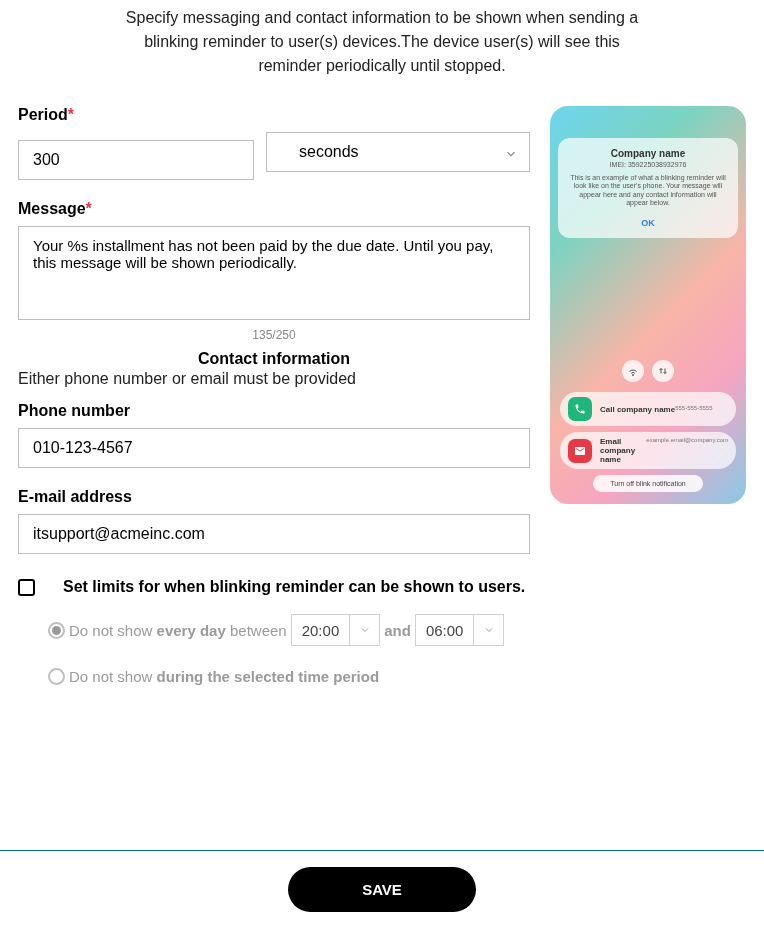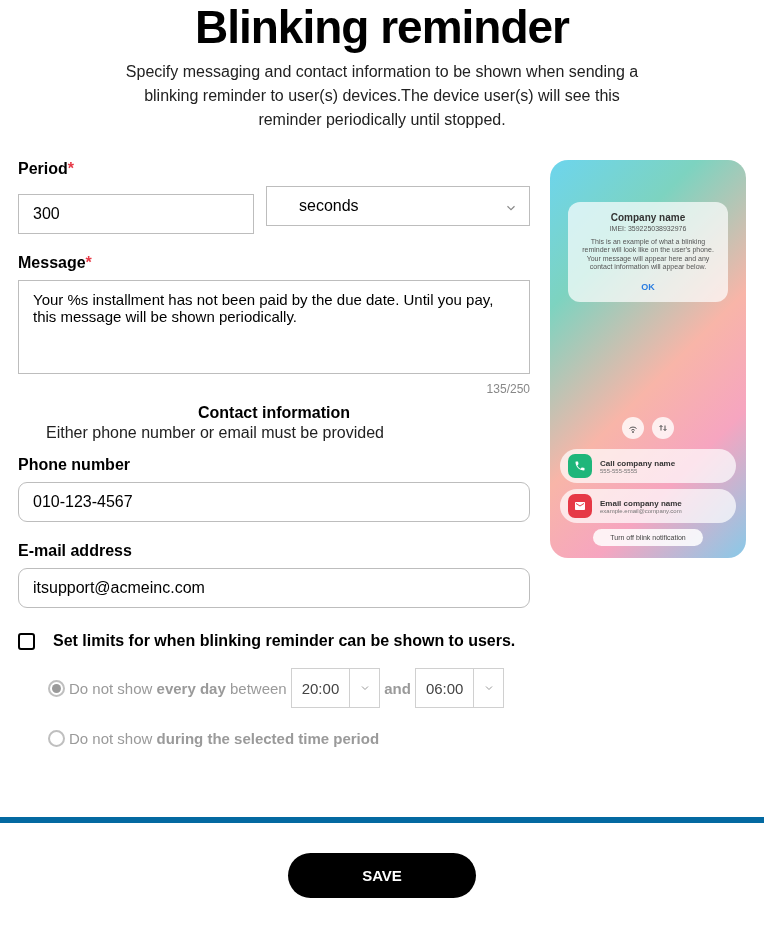--- a/index.html
+++ b/index.html
@@ -17,68 +17,67 @@
 .required { color: #e63946; }
 .field-row { display: flex; gap: 12px; margin-bottom: 20px; }
 .text-input { border: 1px solid #bdbdbd; padding: 10px 14px; font-size: 16px; width: 100%; background: #fff; }
 .text-input.period { width: 236px; margin-top: 8px; }
 .select-wrap { position: relative; flex: 1; }
 .select-input { border: 1px solid #bdbdbd; padding: 10px 32px; font-size: 16px; width: 100%; background: #fff; appearance: none; }
 .chevron { position: absolute; right: 12px; top: 50%; transform: translateY(-50%); pointer-events: none; }
 .chevron svg { width: 14px; height: 14px; stroke: #888; }
 
 .textarea { border: 1px solid #bdbdbd; padding: 10px 14px; font-size: 15px; width: 100%; height: 94px; resize: none; font-family: inherit; }
-.char-count { text-align: right; font-size: 12px; color: #888; margin-top: 4px; }
+.char-count { text-align: center; font-size: 12px; color: #888; margin-top: 4px; }
 
 .section-header { font-size: 16px; font-weight: 700; margin-top: 8px; text-align: center; }
-.section-sub { font-size: 16px; color: #222; margin-top: 2px; margin-bottom: 14px; margin-left: 28px; }
+.section-sub { font-size: 16px; color: #222; margin-top: 2px; margin-bottom: 14px; }
 .input-block { margin-bottom: 20px; }
-.input-block .text-input { width: 100%; border-radius: 9px; }
-
-.limits-row { display: flex; align-items: center; gap: 18px; margin-top: 24px; margin-bottom: 18px; }
+.input-block .text-input { width: 100%; }
+
+.limits-row { display: flex; align-items: center; gap: 28px; margin-top: 24px; margin-bottom: 18px; }
 .checkbox-box { width: 17px; height: 17px; border: 2px solid #000; border-radius: 3px; background: #fff; flex-shrink: 0; cursor: pointer; }
 .limits-label { font-size: 16px; font-weight: 700; }
 
 .radio-row { display: flex; align-items: center; gap: 4px; margin-left: 30px; margin-bottom: 22px; color: #9a9a9a; font-size: 15px; flex-wrap: wrap; }
 .radio-circle { width: 17px; height: 17px; border: 2px solid #bfbfbf; border-radius: 50%; flex-shrink: 0; display: flex; align-items: center; justify-content: center; cursor: pointer; }
 .radio-circle.checked::after { content: ''; width: 9px; height: 9px; border-radius: 50%; background: #9a9a9a; }
 .bold-muted { font-weight: 700; }
-.time-select { border: 1px solid #d0d0d0; display: inline-flex; align-items: center; height: 40px; }
+.time-select { border: 1px solid #d0d0d0; display: inline-flex; align-items: center; height: 32px; }
 .time-val { padding: 0 10px; font-size: 15px; color: #444; }
 .time-chev { border-left: 1px solid #d0d0d0; width: 30px; height: 100%; display: flex; align-items: center; justify-content: center; }
 .time-chev svg { width: 12px; height: 12px; stroke: #999; }
 
-.preview-phone { width: 196px; height: 398px; border-radius: 18px; background: linear-gradient(135deg, #6dd5ed 0%, #7dd3c0 25%, #f8b5a8 55%, #f6a5c0 75%, #88c9e8 100%); position: relative; padding: 18px; overflow: hidden; }
+.preview-phone { width: 196px; height: 398px; border-radius: 18px; background: linear-gradient(135deg, #6dd5ed 0%, #7dd3c0 25%, #f8b5a8 55%, #f6a5c0 75%, #88c9e8 100%); position: relative; padding: 8px; overflow: hidden; }
 .preview-card { background: rgba(255,255,255,0.7); border-radius: 12px; padding: 10px 6px; text-align: center; margin-top: 24px; }
 .pc-company { font-size: 10px; font-weight: 700; color: #333; }
 .pc-imei { font-size: 7px; color: #555; margin-top: 2px; }
 .pc-body { font-size: 7px; color: #555; margin-top: 6px; line-height: 1.2; padding: 0 4px; }
 .pc-ok { font-size: 9px; color: #2a7de1; font-weight: 700; margin-top: 10px; }
 
 .preview-bottom { position: absolute; bottom: 12px; left: 10px; right: 10px; }
 .status-icons { display: flex; justify-content: center; gap: 8px; margin-bottom: 10px; }
 .status-dot { width: 22px; height: 22px; border-radius: 50%; background: rgba(255,255,255,0.8); display: flex; align-items: center; justify-content: center; font-size: 10px; }
 .action-row { background: rgba(255,255,255,0.7); border-radius: 18px; display: flex; align-items: center; padding: 5px 8px; margin-bottom: 6px; gap: 8px; }
 .action-icon { width: 24px; height: 24px; border-radius: 7px; display: flex; align-items: center; justify-content: center; flex-shrink: 0; }
 .action-icon.call { background: #1fb67a; }
 .action-icon.email { background: #e63946; }
 .action-icon svg { width: 12px; height: 12px; }
-.action-texts { display: flex; flex-direction: column; }
+.action-texts { display: flex; flex-direction: row; }
 .action-title { font-size: 8px; color: #333; font-weight: 600; }
 .action-sub { font-size: 6px; color: #777; }
 .turn-off { background: rgba(255,255,255,0.85); border-radius: 14px; text-align: center; font-size: 7px; color: #444; padding: 5px 0; margin: 0 auto; width: 110px; }
 
-.footer { position: absolute; bottom: 0; left: 0; right: 0; border-top: 6px solid #0369a1; padding: 30px 0; text-align: center; background: #fff; }
+.footer { position: absolute; bottom: 0; left: 0; right: 0; border-top: 1px solid #0369a1; padding: 16px 0; text-align: center; background: #fff; }
 .save-btn { background: #000; color: #fff; border: none; border-radius: 28px; padding: 14px 74px; font-size: 15px; font-weight: 600; cursor: pointer; }
 </style>
 </head>
 <body>
 
 <div class="header">
-  <h1 class="title">Blinking reminder</h1>
   <p class="subtitle">Specify messaging and contact information to be shown when sending a blinking reminder to user(s) devices.The device user(s) will see this reminder periodically until stopped.</p>
 </div>
 
 <div class="content">
   <div class="form-col">
     <div class="field-label">
       <span>Period</span><span class="required">*</span>
     </div>
     <div class="field-row">
       <input type="text" class="text-input period" value="300" style="">

